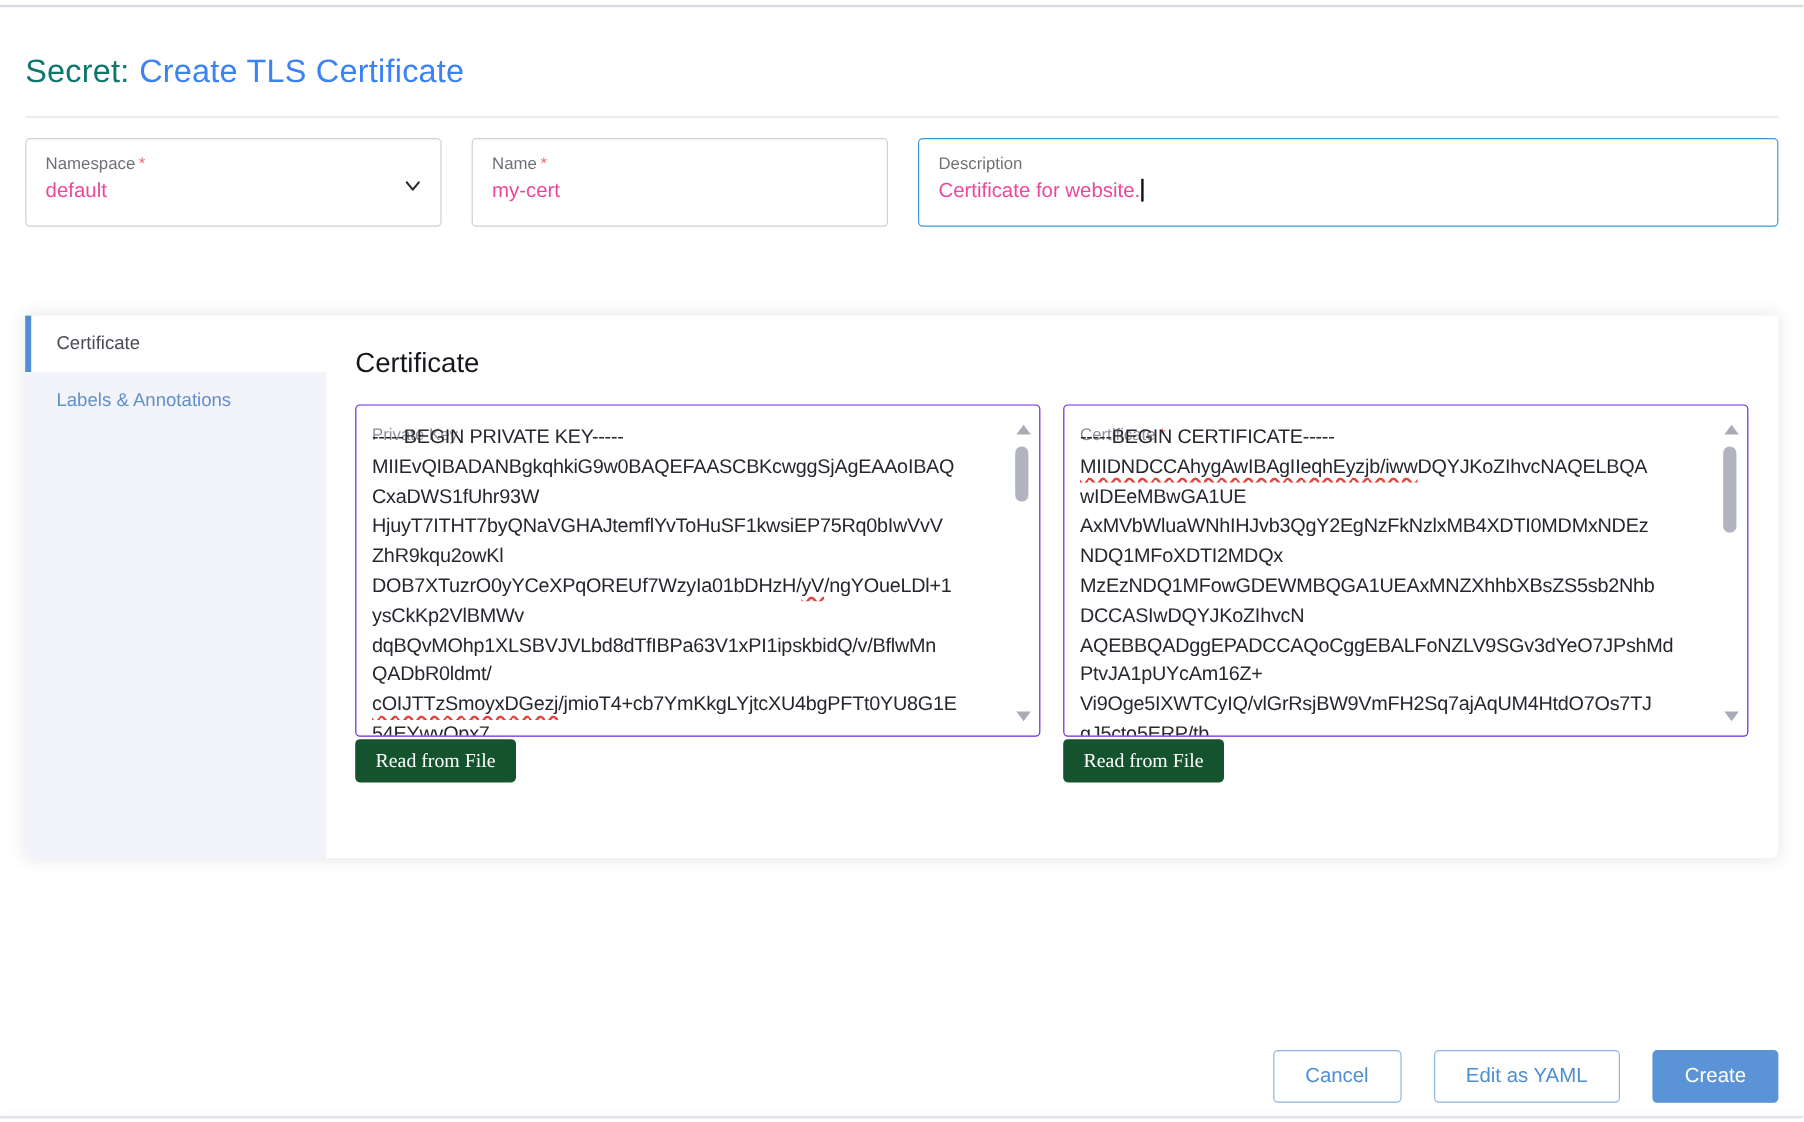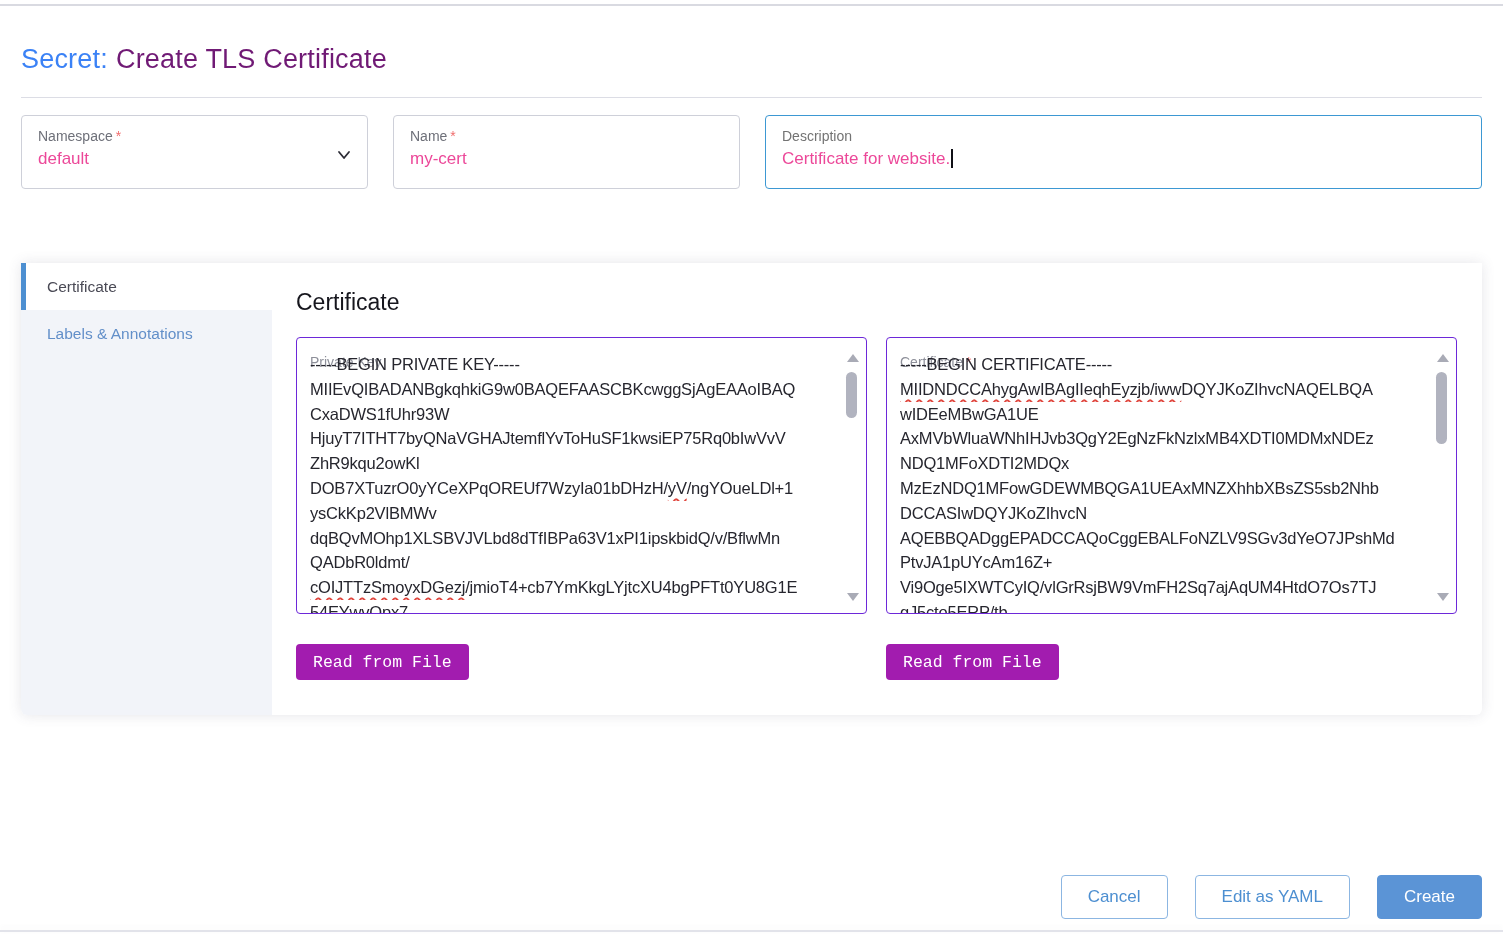--- a/index.html
+++ b/index.html
@@ -4,22 +4,22 @@
 <style>
   * { margin:0; padding:0; box-sizing:border-box; }
   html,body { width:1503px; height:935px; overflow:hidden; background:#fff;
     font-family:"Liberation Sans", sans-serif; color:#2b2b35; }
   .page { position:relative; width:1503px; height:935px; background:#fff; }
 
   .top-line { position:absolute; top:4px; left:0; width:100%; height:2px; background:#d9dae1; }
   .bottom-line { position:absolute; bottom:3px; left:0; width:100%; height:2px; background:#e2e3ea; box-shadow:0 -2px 6px rgba(80,80,110,0.06); }
 
   .page-title { position:absolute; top:44px; left:21px; font-size:27px; font-weight:400; letter-spacing:0.2px; }
-  .page-title .prefix { color:#3b82f6; }
-  .page-title .main { color:#701a75; margin-left:8px;text-align:center; }
+  .page-title .prefix { color:#0f766e; }
+  .page-title .main { color:#3b82f6; margin-left:8px;text-align:center; }
 
   .title-divider { position:absolute; top:97px; left:21px; width:1461px; height:1px; background:#dcdde5; }
 
   
   .form-row { position:absolute; top:115px; left:21px; width:1461px; display:flex; gap:25px; }
   .field-box { height:74px; border:1px solid #ced0d9; border-radius:4px; background:#fff; padding:12px 16px; position:relative; }
   .field-box.ns, .field-box.nm { width:347px; }
   .field-box.desc { flex:1; border:1.5px solid #3d98d3; }
   .field-label { font-size:14px; color:#6e7079; }
   .field-label.blue { color:#737373; }
@@ -53,22 +53,22 @@
   
   .sb { position:absolute; top:0; right:5px; width:16px; height:100%; z-index:3; }
   .sb-up { position:absolute; top:16px; left:2px; width:0; height:0;
     border-left:6px solid transparent; border-right:6px solid transparent; border-bottom:8px solid #a9abb6; }
   .sb-down { position:absolute; bottom:12px; left:2px; width:0; height:0;
     border-left:6px solid transparent; border-right:6px solid transparent; border-top:8px solid #a9abb6; }
   .sb-thumb { position:absolute; left:1px; top:34px; width:11px; border-radius:6px; background:#b1b3bf; }
   .sb-thumb.short { height:46px; }
   .sb-thumb.long { height:72px; }
 
-  .read-btn { margin-top:30px; display:inline-block; background:#a21caf; color:#fff; border:none;
-    border-radius:4px; font-size:16.5px; font-family:Liberation Mono, monospace; padding:8px 17px; height:36px; cursor:pointer; }
+  .read-btn { margin-top:2px; display:inline-block; background:#14532d; color:#fff; border:none;
+    border-radius:4px; font-size:16.5px; font-family:Liberation Serif, serif; padding:8px 17px; height:36px; cursor:pointer; }
 
   
   .footer { position:absolute; top:875px; right:21px; display:flex; gap:27px; }
   .btn { height:44px; border-radius:4px; font-size:17px; font-family:inherit; cursor:pointer;
     display:flex; align-items:center; justify-content:center; padding:12px 26px; }
   .btn.ghost { background:#fff; border:1px solid #8cb6e2; color:#4d8fd1; }
   .btn.solid { background:#5b94d6; border:1px solid #5b94d6; color:#fff; }
 </style>
 </head>
 <body>

